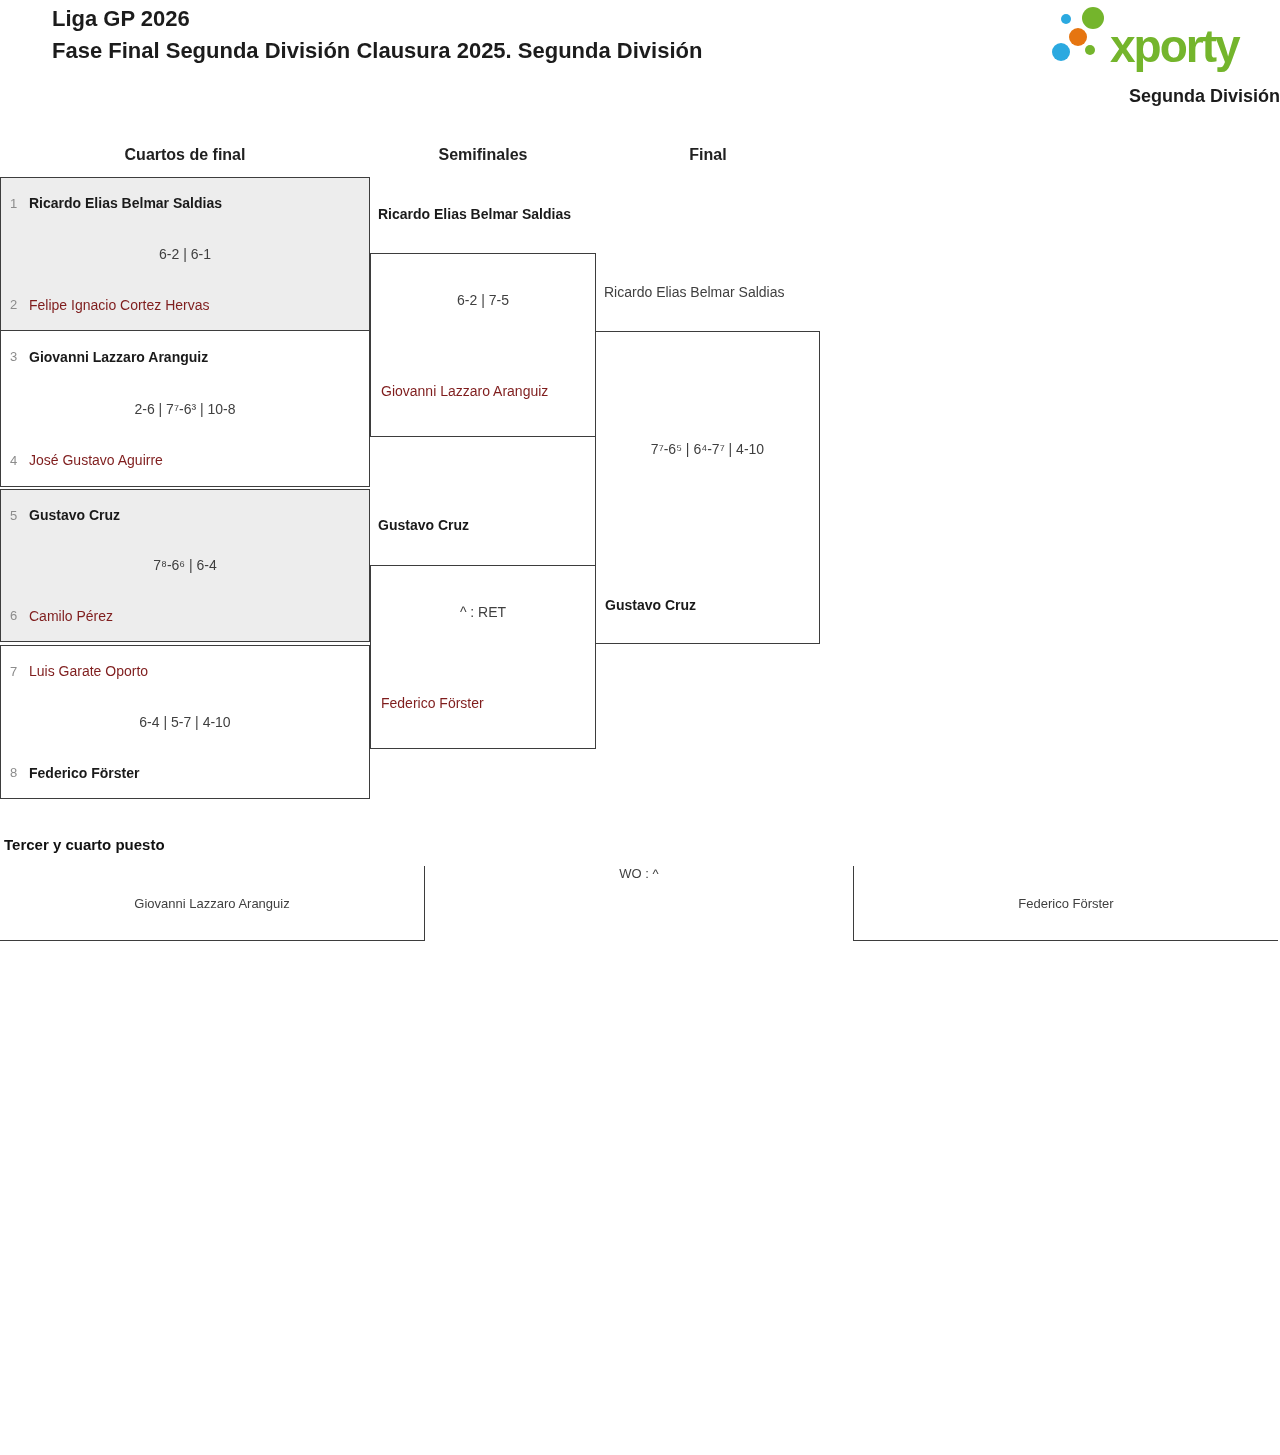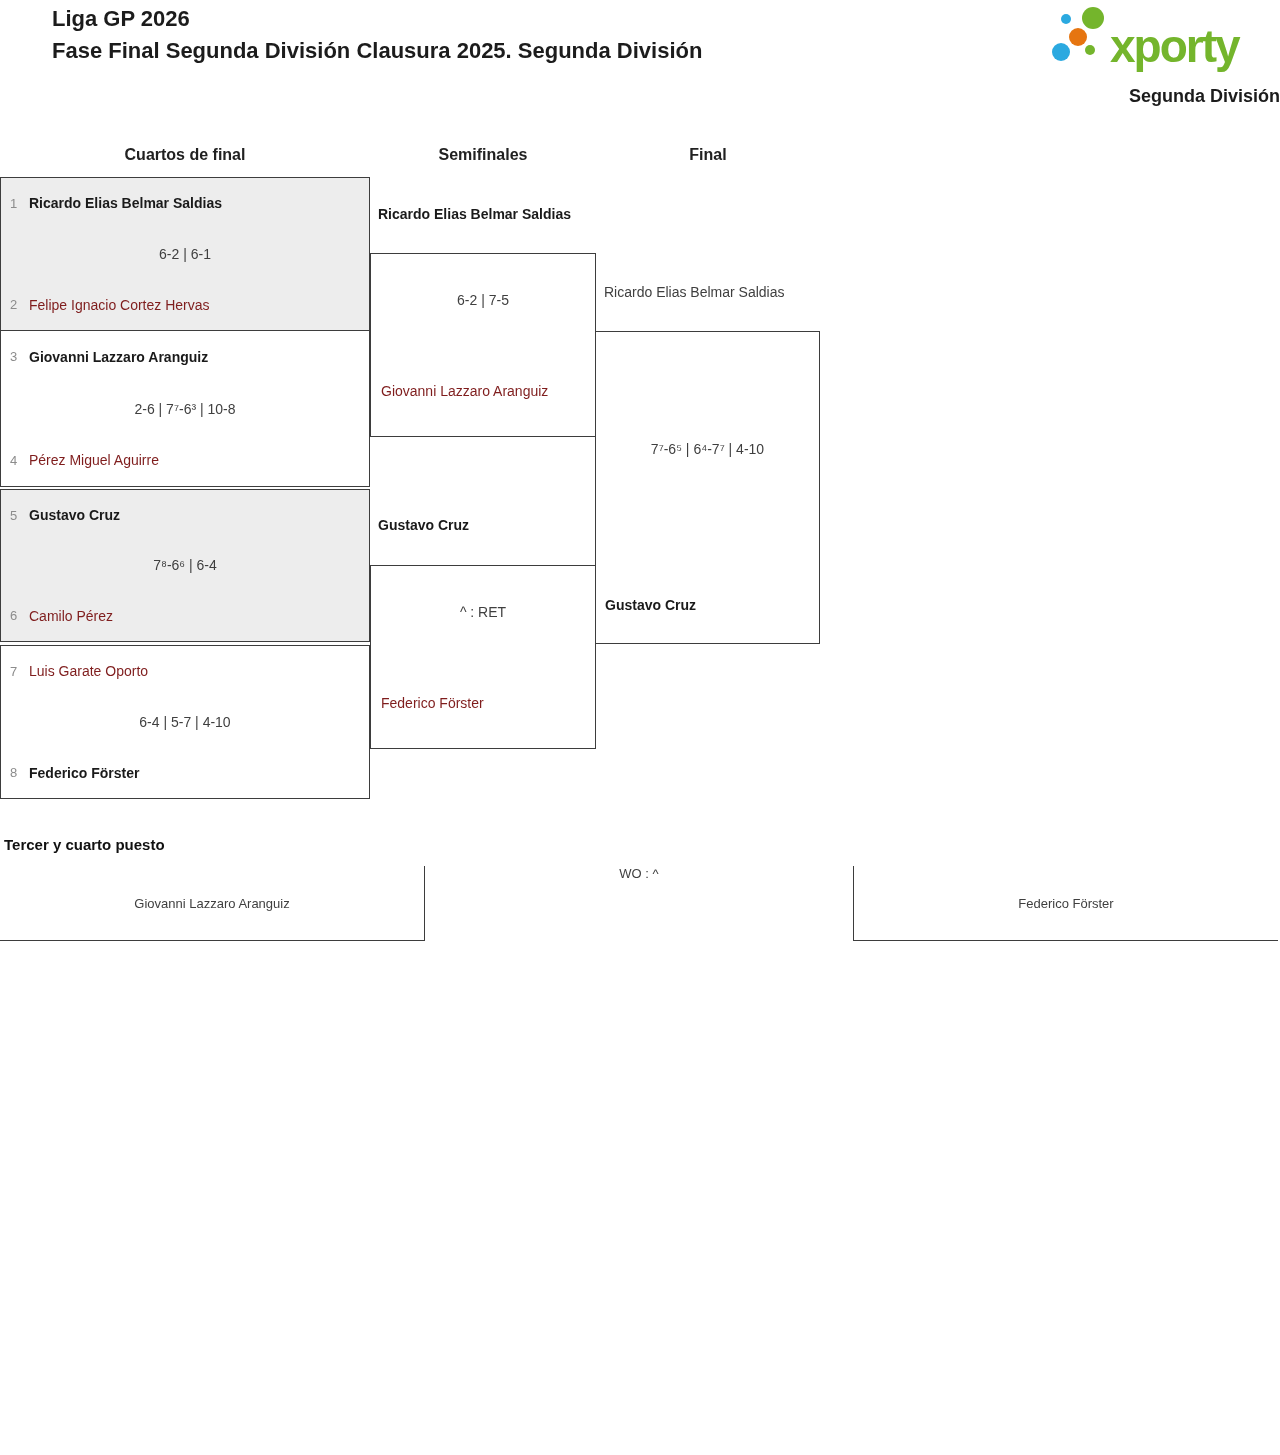--- a/index.html
+++ b/index.html
@@ -114,21 +114,21 @@
   <div class="qf qf2">
     <div class="row">
       <span class="seed">3</span>
       <span class="pname win">Giovanni Lazzaro Aranguiz</span>
     </div>
     <div class="row score">
       <span class="score-text">2-6 | 7⁷-6³ | 10-8</span>
     </div>
     <div class="row">
       <span class="seed">4</span>
-      <span class="pname">Pérez Miguel Aguirre</span>
+      <span class="pname">José Gustavo Aguirre</span>
     </div>
   </div>
 
   <div class="qf qf3 shaded">
     <div class="row">
       <span class="seed">5</span>
       <span class="pname win">Gustavo Cruz</span>
     </div>
     <div class="row score">
       <span class="score-text">7⁸-6⁶ | 6-4</span>

